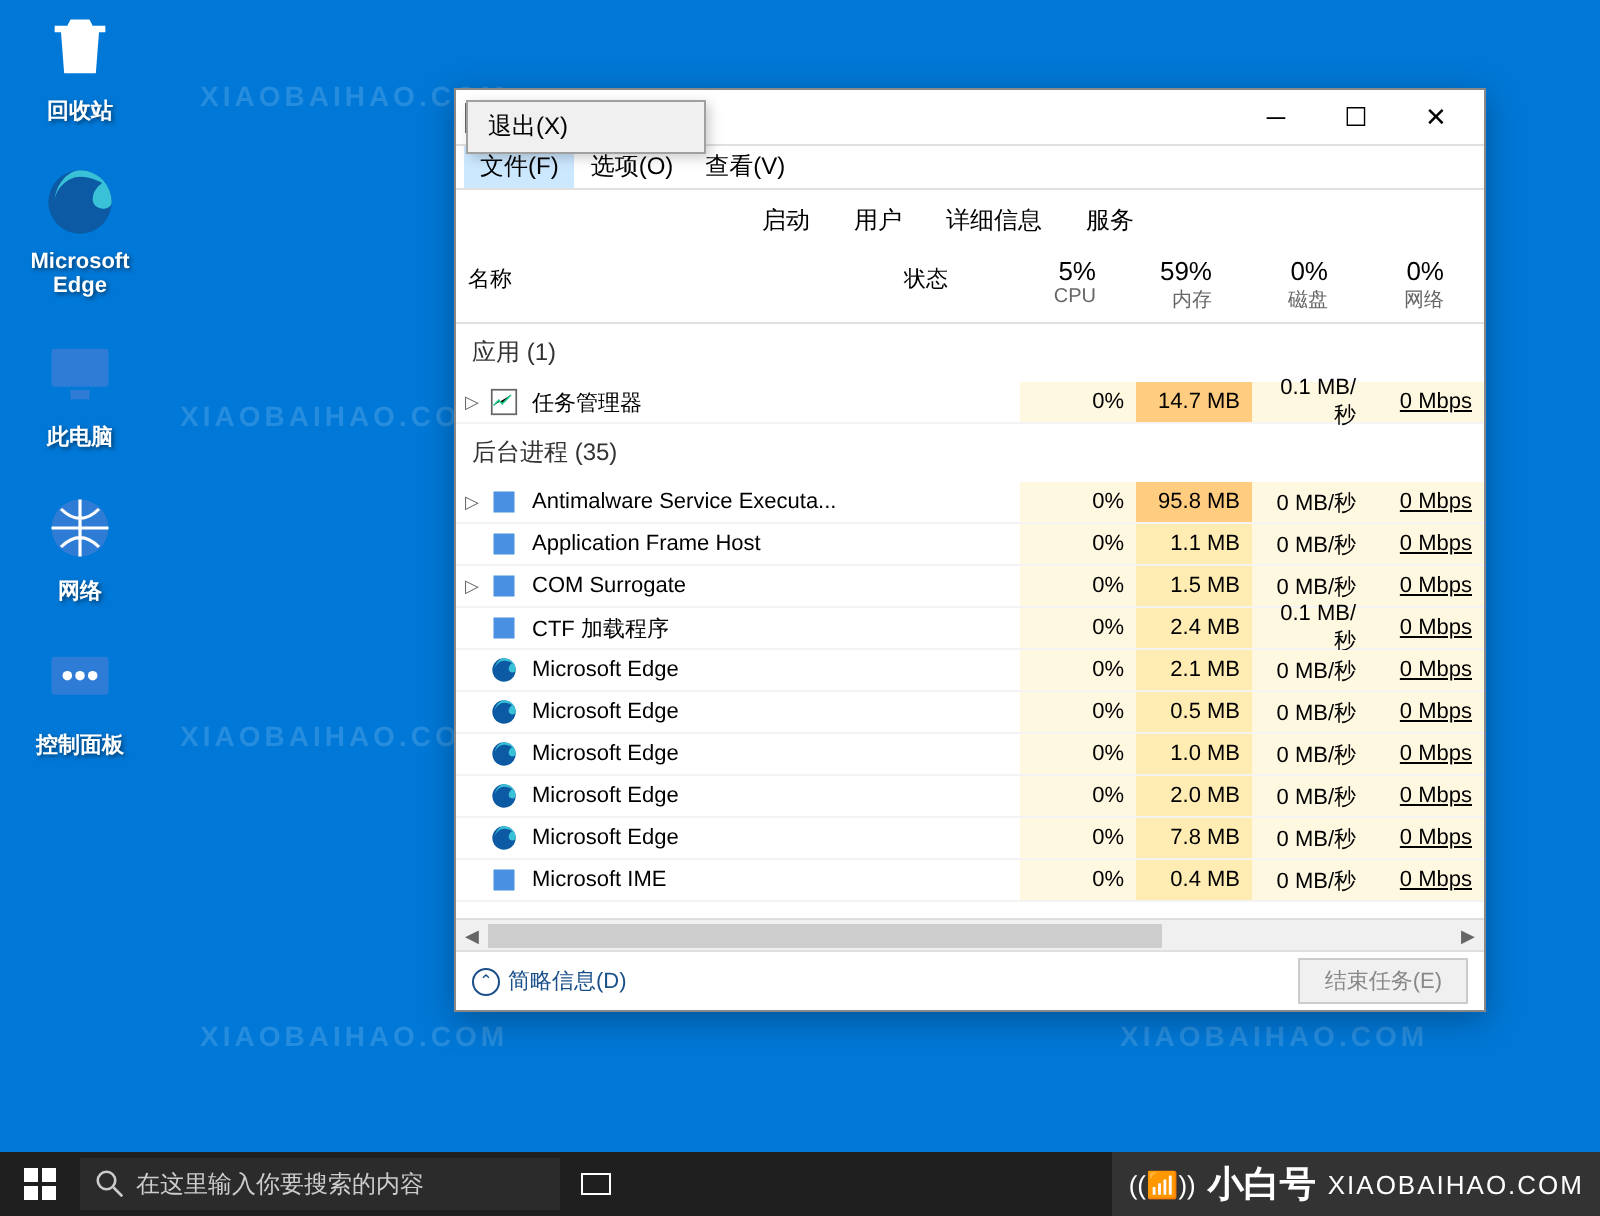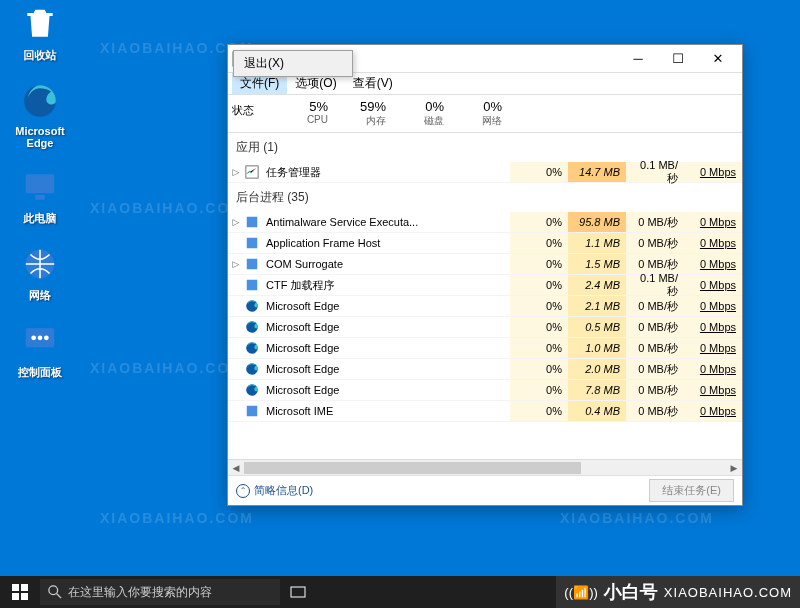--- a/index.html
+++ b/index.html
@@ -49,21 +49,21 @@
 .col-metric .lbl { font-size: 10px; color: #666; }
 
 .table-body { flex: 1; overflow-y: auto; font-size: 11px; overflow-x: hidden; }
 .group-header { padding: 6px 8px; font-size: 12px; color: #333; background: #fff; }
 .process-row { display: flex; align-items: center; height: 21px; border-bottom: 1px solid #f4f4f4; }
 .process-row .expand { width: 16px; text-align: center; color: #666; font-size: 9px; }
 .process-row .picon { width: 16px; height: 16px; margin-right: 4px; display: inline-flex; align-items: center; justify-content: center; }
 .process-row .pname { flex: 1; padding-left: 2px; white-space: nowrap; overflow: hidden; text-overflow: ellipsis; }
 .cell { width: 58px; text-align: right; padding: 0 6px; height: 100%; display: flex; align-items: center; justify-content: flex-end; }
 .cell.cpu { background: #fff8e1; }
-.cell.mem { background: #ffecb3; font-style: italic; }
+.cell.mem { background: #ffecb3; }
 .cell.mem.hot { background: #ffcc80; }
 .cell.disk { background: #fff8e1; }
 .cell.net { background: #fff8e1; text-decoration: underline; }
 .cell.status { width: 48px; background: transparent; }
 
 
 .hscroll { height: 16px; background: #f0f0f0; border-top: 1px solid #ddd; display:flex; align-items:center; }
 .hscroll .arrow { width:16px; text-align:center; font-size:9px; color:#666; }
 .hscroll .track { flex:1; height:100%; position:relative; }
 .hscroll .thumb { position:absolute; left:0; top:2px; width:70%; height:12px; background:#cdcdcd; }
@@ -154,23 +154,33 @@
       <div class="win-btn">─</div>
       <div class="win-btn">☐</div>
       <div class="win-btn">✕</div>
     </div>
   </div>
   <div class="menu-bar">
     <div class="menu-item active">文件(F)</div>
     <div class="menu-item">选项(O)</div>
     <div class="menu-item">查看(V)</div>
   </div>
+  <div class="tab-strip">
+    <div class="tab hidden">进程</div>
+    <div class="tab hidden">性能</div>
+    <div class="tab hidden">历史</div>
+    <div class="tab">启动</div>
+    <div class="tab">用户</div>
+    <div class="tab">详细信息</div>
+    <div class="tab">服务</div>
+  </div>
 
   <div class="process-area">
     <div class="table-header">
+      <div class="col-name">名称</div>
       <div class="col-status">状态</div>
       <div class="col-metric">
           <div class="pct">5%</div>
           <div class="lbl">CPU</div>
         </div>
       <div class="col-metric">
           <div class="pct">59%</div>
           <div class="lbl">内存</div>
         </div>
       <div class="col-metric">

